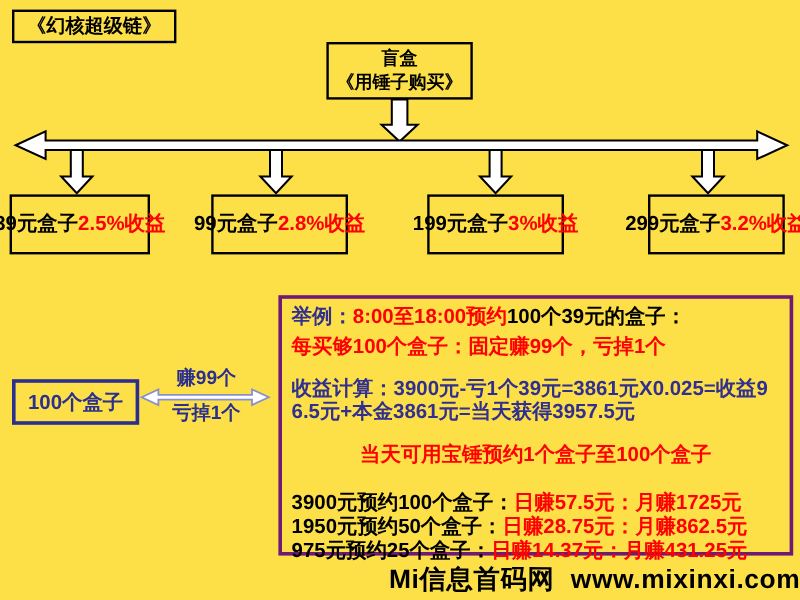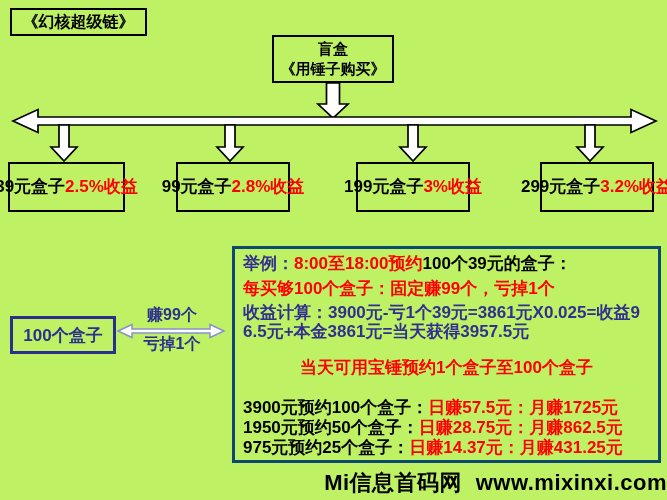--- a/index.html
+++ b/index.html
@@ -5,21 +5,21 @@
   * { margin: 0; padding: 0; box-sizing: border-box; }
   html, body { background: #ffffff; }
   body {
     font-family: "Liberation Sans", "DejaVu Sans", sans-serif;
     font-weight: bold;
   }
   .stage {
     position: relative;
     width: 667px;
     height: 500px;
-    background: #bef264;
+    background: #fde047;
     overflow: hidden;
   }
   .abs { position: absolute; }
 
   
   .title-box {
     left: 10px; top: 8px; width: 137px; height: 28px;
     border: 2px solid #000;
     display: flex; align-items: center; justify-content: center;
     font-size: 16px; color: #000; white-space: nowrap;
@@ -63,27 +63,27 @@
   .gain-label, .loss-label {
     left: 122px; width: 100px; text-align: center;
     font-size: 16px; color: #2b2f8e; white-space: nowrap;
   }
   .gain-label { top: 305px; }
   .loss-label { top: 334px; }
 
   
   .example-box {
     left: 232px; top: 246px; width: 429px; height: 217px;
-    border: 3px solid #0c4a6e;
+    border: 3px solid #701a75;
     padding: 5px 8px 0 8px;
     font-size: 17px; line-height: 19px;
     word-break: break-all;
   }
   .example-box .l1 { margin-bottom: 6px; white-space: nowrap; }
-  .example-box .l2 { margin-bottom: 5px; color: #ff0000; white-space: nowrap; }
+  .example-box .l2 { margin-bottom: 16px; color: #ff0000; white-space: nowrap; }
   .example-box .l3 { color: #312f90; }
   .example-box .l4 { margin-top: 17px; color: #ff0000; white-space: nowrap; text-align: center; }
   .example-box .rows { margin-top: 21px; line-height: 20px; }
   .example-box .row { white-space: nowrap; }
   .navy { color: #312f90; }
   .red { color: #ff0000; }
   .blk { color: #000000; }
 
   
   .watermark {

